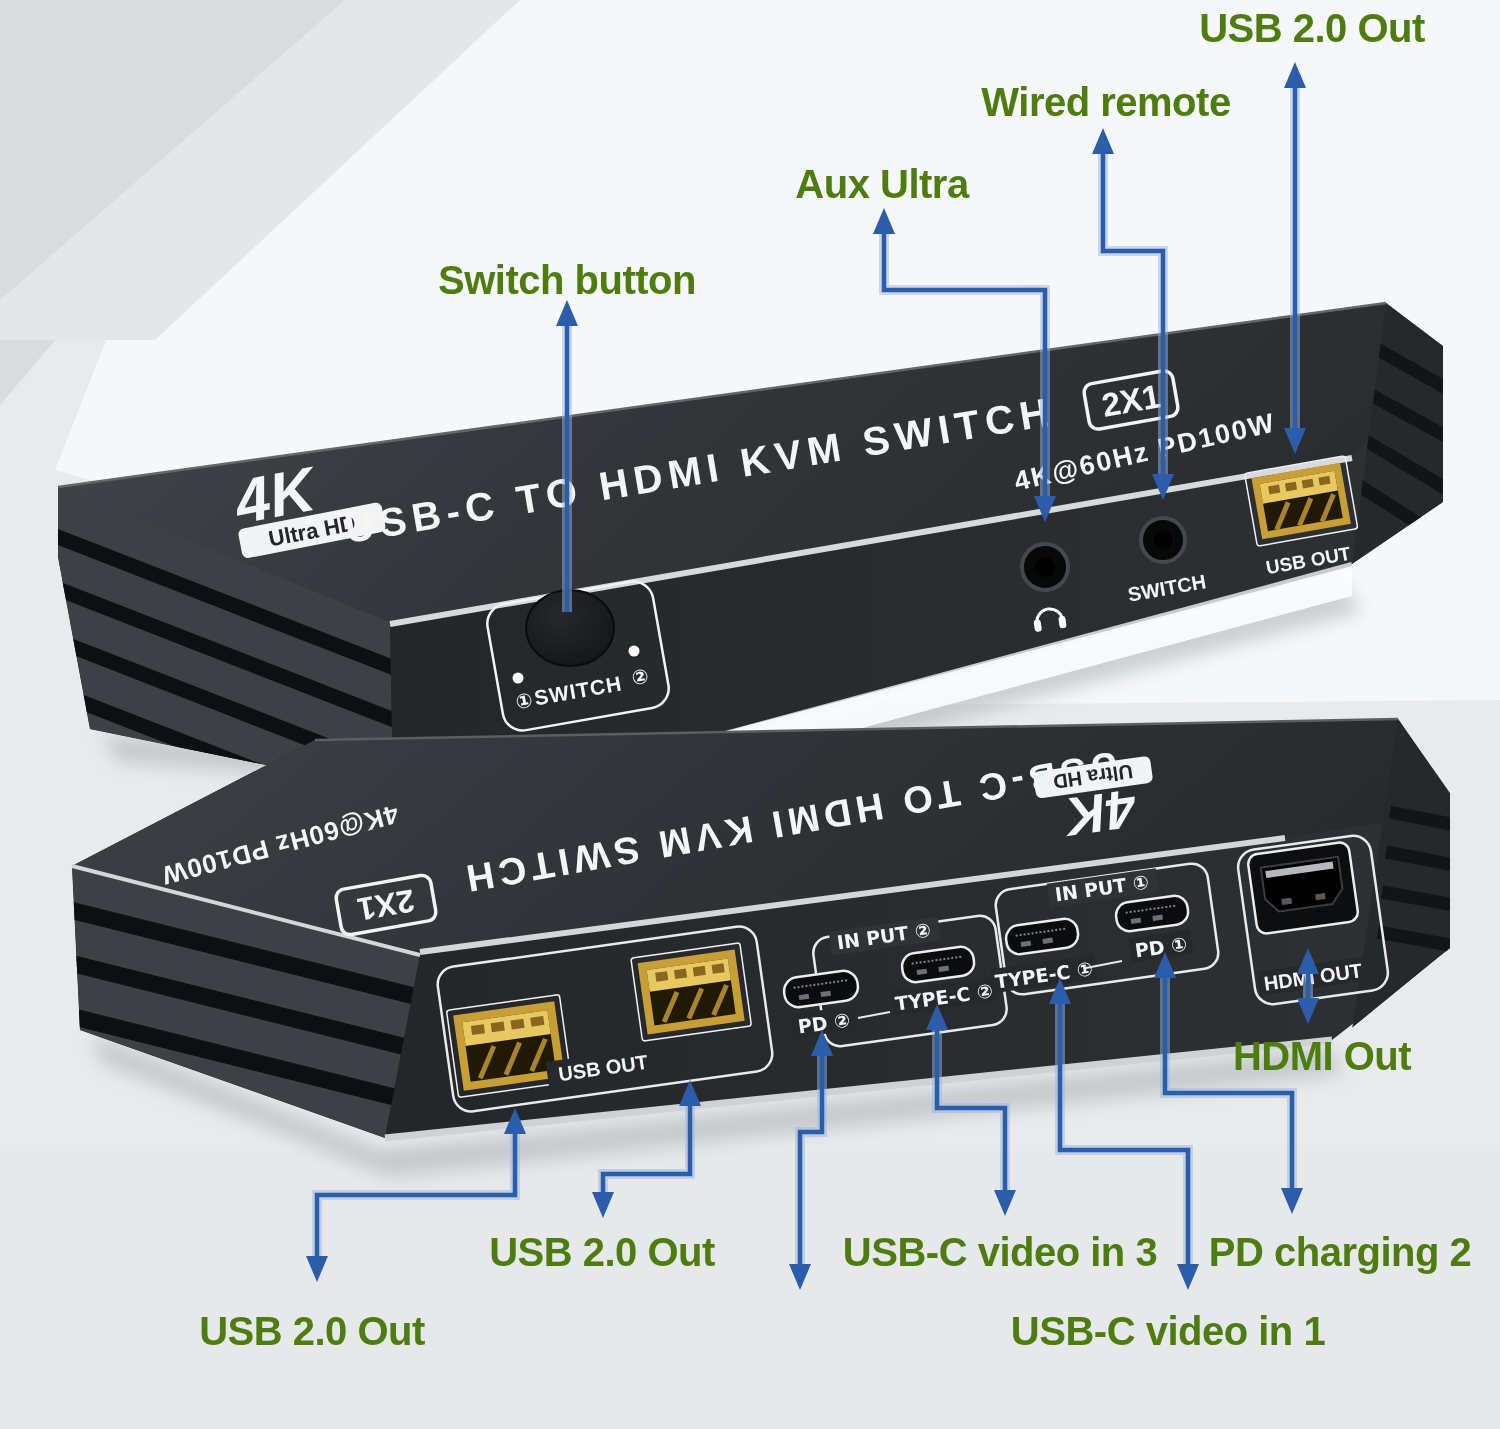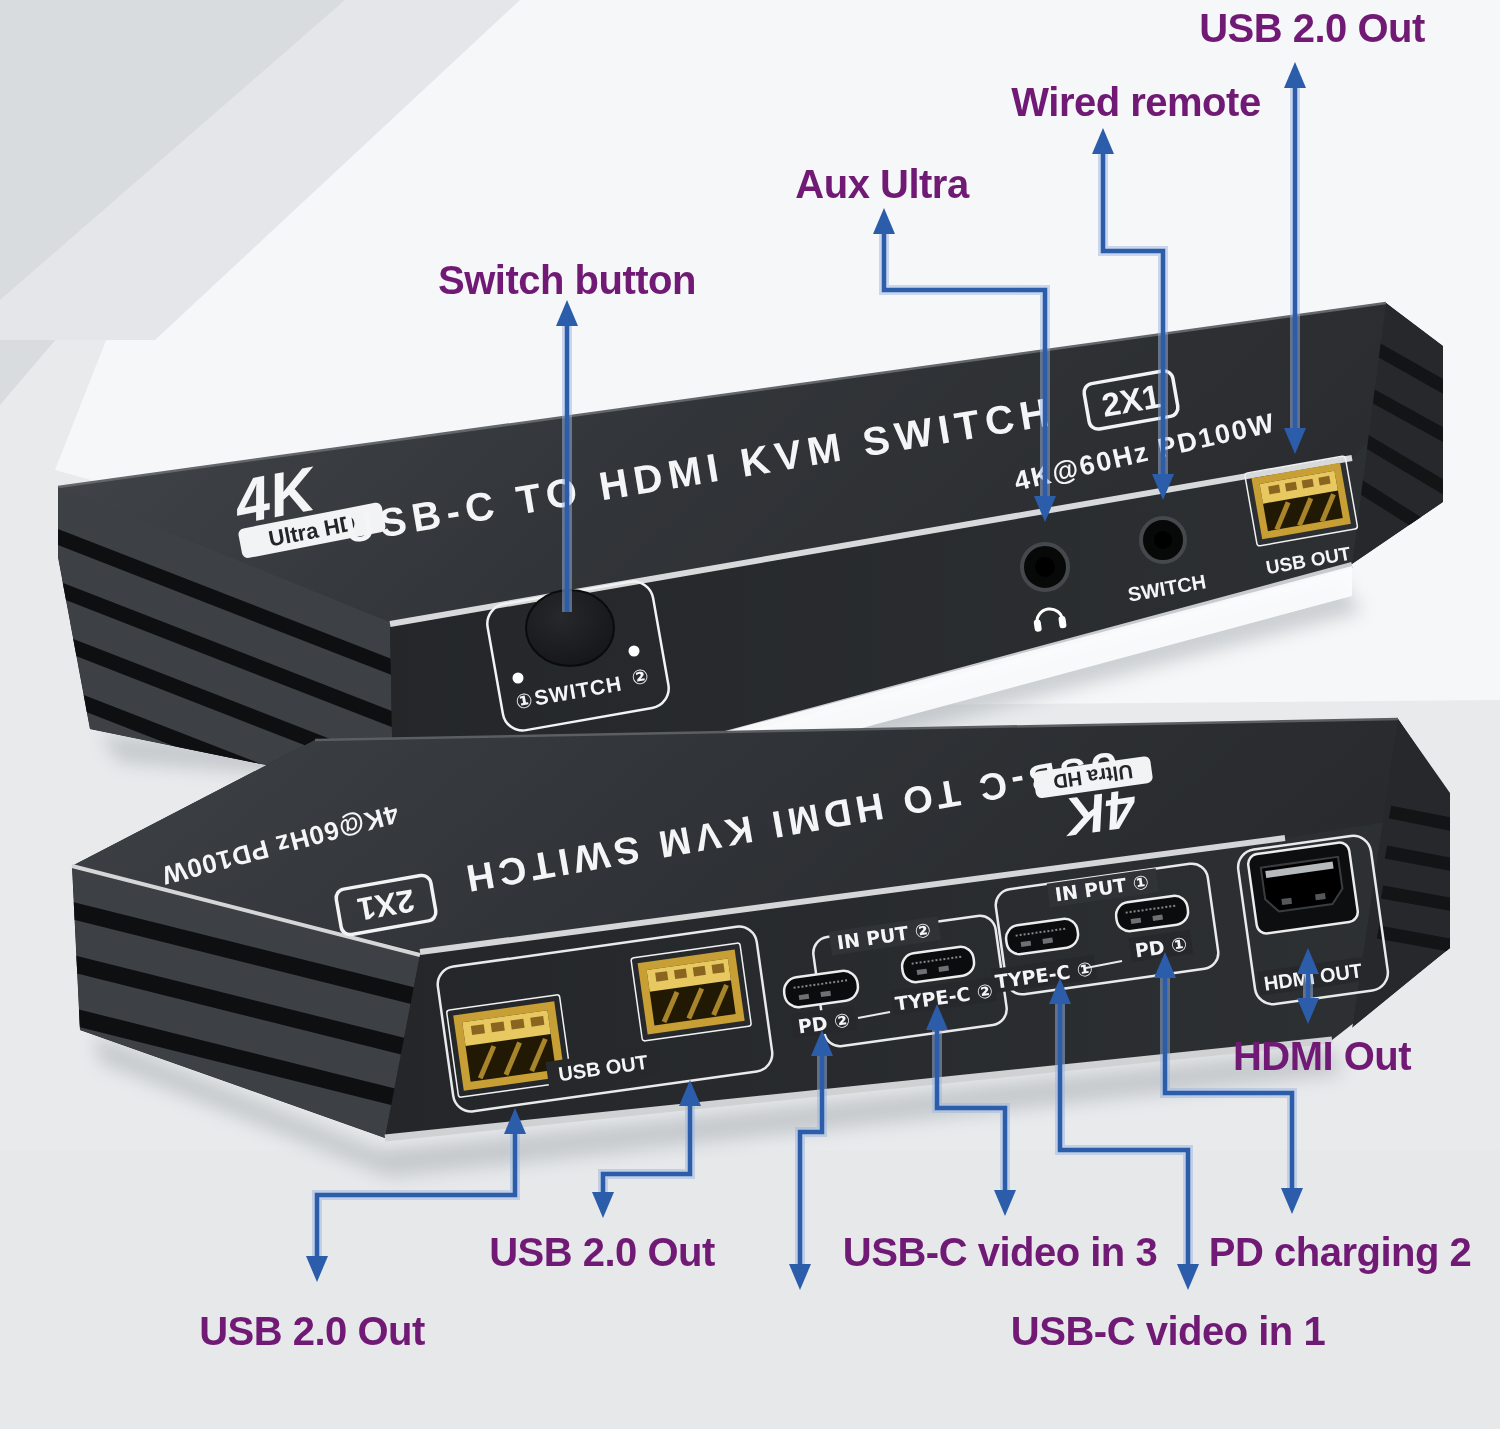--- a/index.html
+++ b/index.html
@@ -1,21 +1,21 @@
 <!DOCTYPE html>
 <html><head>
 <meta charset="utf-8">
 <style>
   html,body{margin:0;padding:0;}
   body{width:1500px;height:1429px;overflow:hidden;background:#e8eaec;
        font-family:"Liberation Sans",sans-serif;}
   .scene{position:relative;width:1500px;height:1429px;}
   svg{position:absolute;left:0;top:0;}
   .callout{position:absolute;transform:translate(-50%,-50%);
-           font-weight:700;font-size:40px;letter-spacing:-0.5px;color:#701a75;
+           font-weight:700;font-size:40px;letter-spacing:-0.5px;color:#4d7c0f;
            white-space:nowrap;}
   .dev-text{font-weight:700;fill:#f4f5f6;}
   .glyphfont{font-family:"DejaVu Sans",sans-serif;}
 </style>
 </head>
 <body>
 
 <div class="scene">
 
 <svg width="1500" height="1429" viewBox="0 0 1500 1429">
@@ -334,21 +334,21 @@
       <polygon points="1165,952 1154,978 1176,978"></polygon>
       <polygon points="1292,1214 1281,1188 1303,1188"></polygon>
       <polygon points="1308,948 1297,974 1319,974"></polygon>
       <polygon points="1308,1024 1297,998 1319,998"></polygon>
     </g>
   </g>
 </svg>
 
 <div class="callout" style="left:567px;top:280px">Switch button</div>
 <div class="callout" style="left:882px;top:184px">Aux Ultra</div>
-<div class="callout" style="left:1136px;top:102px">Wired remote</div>
+<div class="callout" style="left:1106px;top:102px">Wired remote</div>
 <div class="callout" style="left:1312px;top:28px">USB 2.0 Out</div>
 <div class="callout" style="left:312px;top:1331px">USB 2.0 Out</div>
 <div class="callout" style="left:602px;top:1252px">USB 2.0 Out</div>
 <div class="callout" style="left:1000px;top:1252px">USB-C video in 3</div>
 <div class="callout" style="left:1168px;top:1331px">USB-C video in 1</div>
 <div class="callout" style="left:1340px;top:1252px">PD charging 2</div>
 <div class="callout" style="left:1322px;top:1056px">HDMI Out</div>
 
 </div>
 

